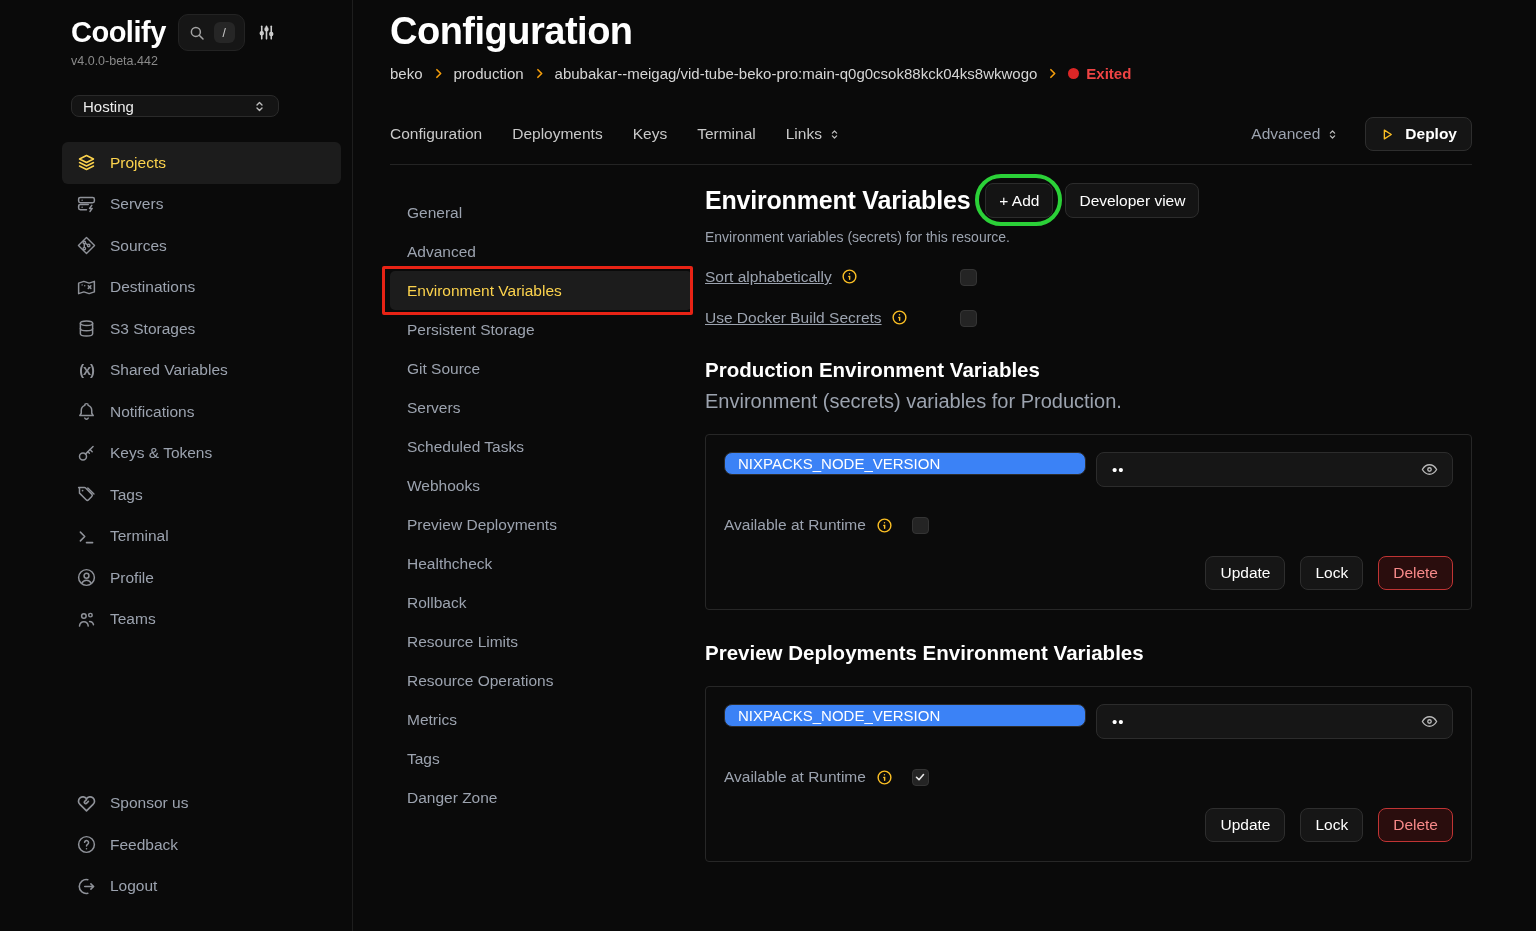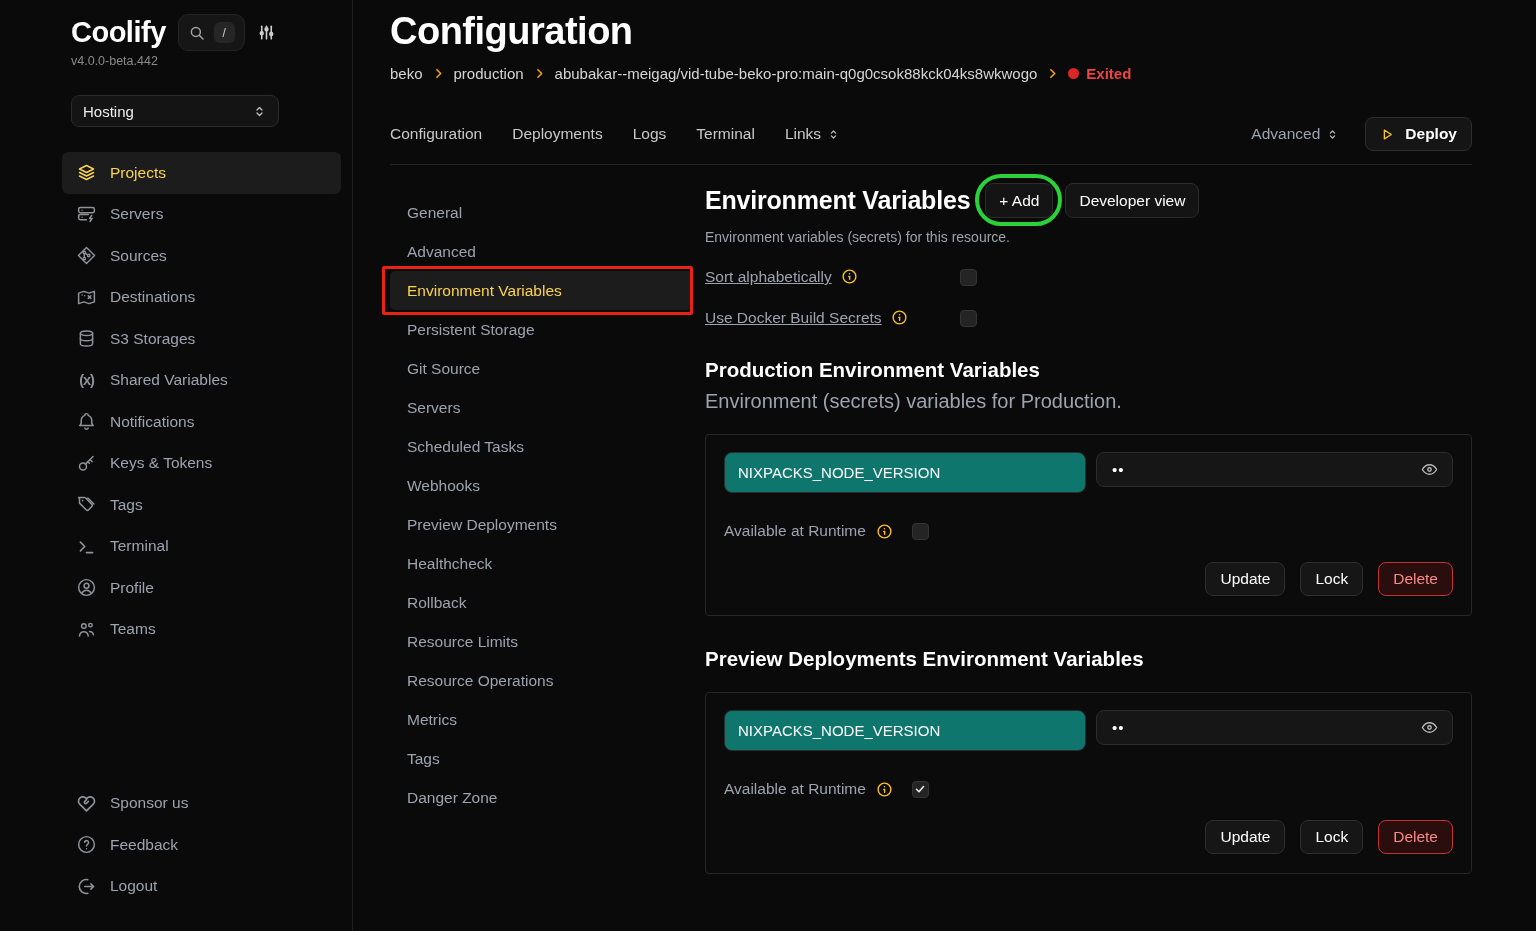--- a/index.html
+++ b/index.html
@@ -27,21 +27,21 @@
     padding:7px 9px; color:#a3a3a3; cursor:pointer;
   }
   .slash-badge {
     background:#262626; border-radius:6px; width:21px; height:21px;
     display:grid; place-items:center; font-size:12px; color:#cfcfcf;
   }
   .adj-icon { color:#cfcfcf; cursor:pointer; }
   .version { color:#8a8a8a; font-size:12.5px; margin:3px 0 0 9px; }
 
   .team-select {
-    margin:27px 0 0 9px; width:208px; height:32px;
+    margin:27px 0 0 9px; width:208px; height:22px;
     background:#141414; border:1px solid #2a2a2a; border-radius:8px;
     display:flex; align-items:center; justify-content:space-between;
     padding:0 11px; font-size:15px; color:#ededed; cursor:pointer;
   }
   .selector-icon { color:#bdbdbd; }
 
   .side-nav { margin-top:25px; display:flex; flex-direction:column; }
   .nav-item {
     display:flex; align-items:center; gap:13px;
     height:41.5px; padding:0 14px; border-radius:6px;
@@ -121,22 +121,22 @@
 
   .section-title { font-size:20.5px; font-weight:750; margin:31px 0 0; }
   .section-desc { color:#9ca3af; font-size:20px; margin-top:8px; }
 
   .var-card {
     border:1px solid #272727; border-radius:4px; background:#0b0b0b;
     margin-top:21px; padding:17px 18px 19px;
   }
   .var-inputs { display:flex; gap:10px; }
   .name-input {
-    width:362px; flex:none; height:41px;
-    background:#0f766e; border:1px solid #2c2c2c; border-radius:8px;
+    width:362px; flex:none; height:23px;
+    background:#3b82f6; border:1px solid #2c2c2c; border-radius:8px;
     color:#fff; font-size:15px; padding:0 13px; outline:none;
     font-family:"Liberation Sans", sans-serif;
   }
   .value-wrap {
     flex:1; display:flex; align-items:center; height:35px;
     background:#161616; border:1px solid #2c2c2c; border-radius:8px; padding:0 13px;
   }
   .value-input {
     flex:1; background:transparent; border:none; outline:none;
     color:#fff; font-size:15px; letter-spacing:1px;
@@ -373,21 +373,21 @@
       </span>
     <span class="status">
       <span class="status-dot"></span>
       <span>Exited</span>
     </span>
   </div>
 
   <div class="tabbar">
     <span class="tab">Configuration</span>
     <span class="tab">Deployments</span>
-    <span class="tab">Logs</span>
+    <span class="tab">Keys</span>
     <span class="tab">Terminal</span>
     <span class="tab">
       <span>Links</span>
       <span class="selector-icon">
           <svg width="13" height="13" viewBox="0 0 24 24" fill="none" stroke="currentColor" stroke-width="2.2" stroke-linecap="round" stroke-linejoin="round">
             <path d="M8 9.5l4-4 4 4"></path>
             <path d="M8 14.5l4 4 4-4"></path>
           </svg>
         </span>
     </span>

